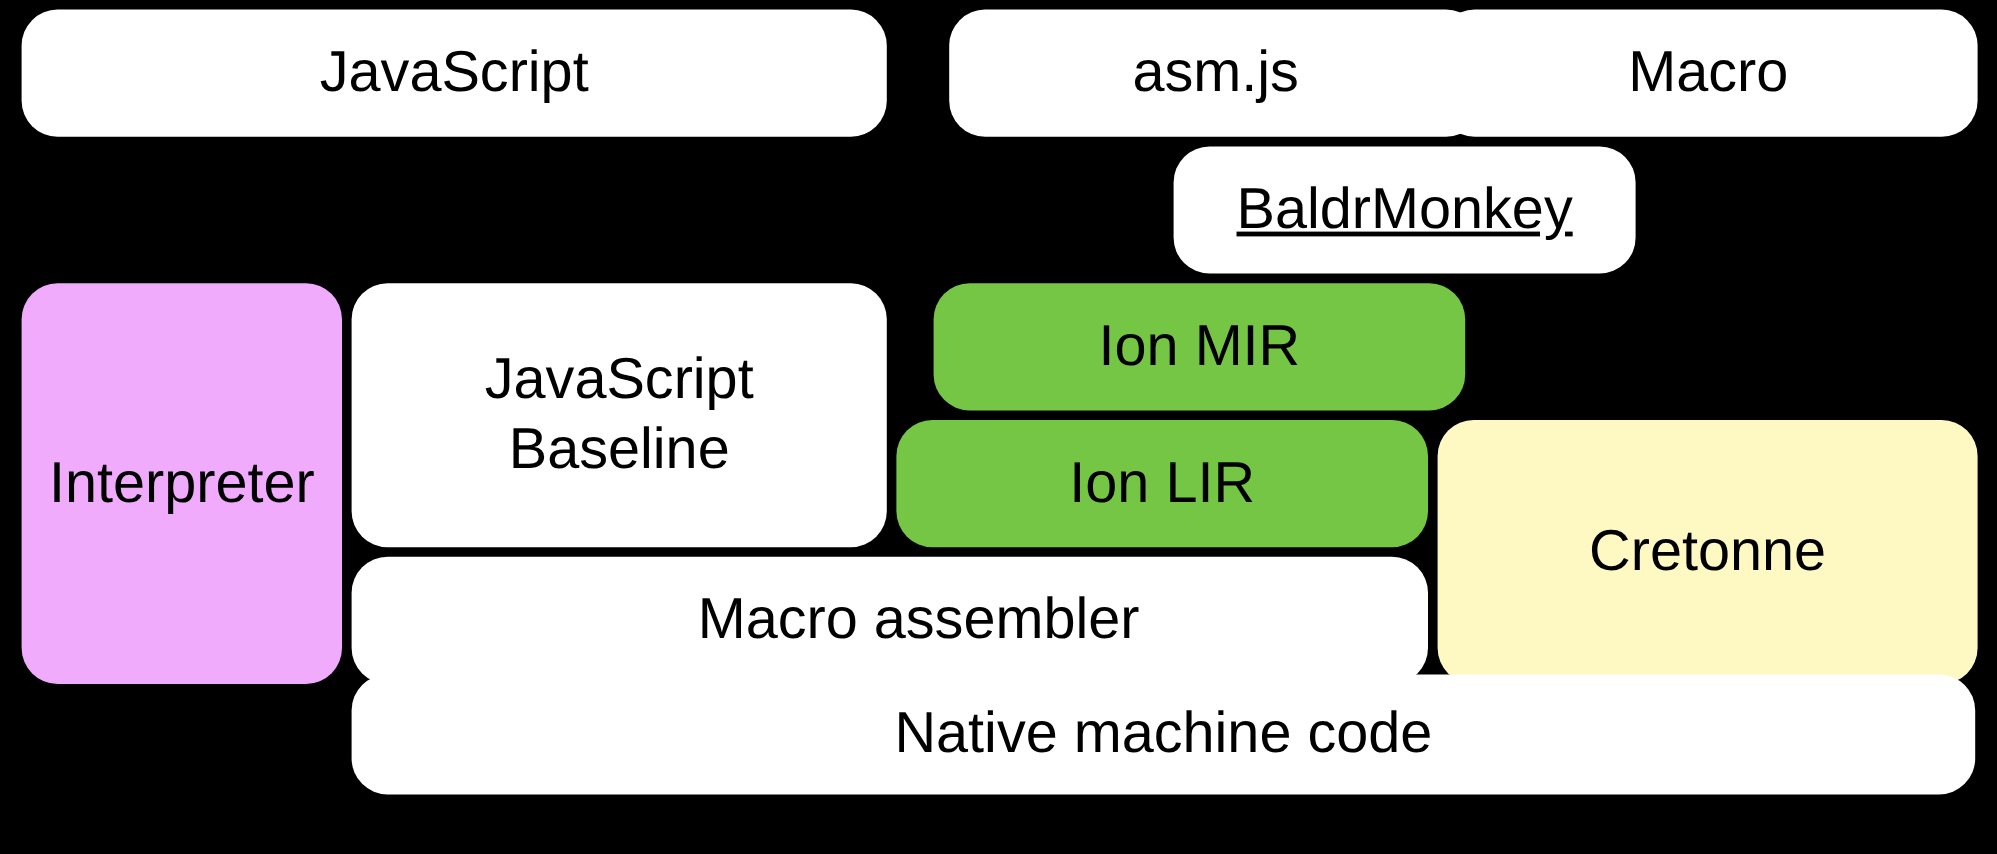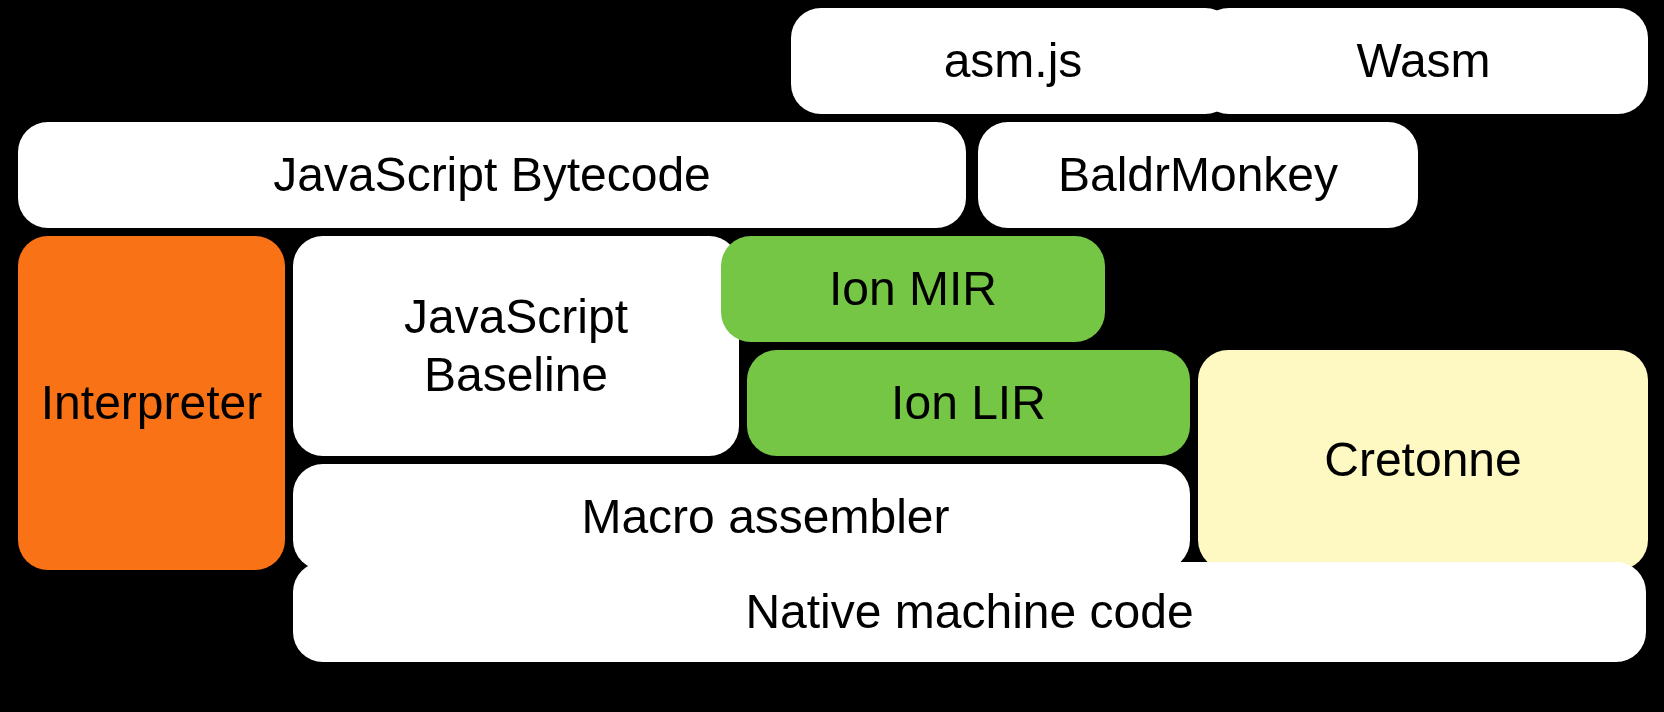--- a/index.html
+++ b/index.html
@@ -21,59 +21,59 @@
     display: flex;
     align-items: center;
     justify-content: center;
     text-align: center;
     color: #000;
     font-size: 48px;
     line-height: 1.2;
     box-sizing: border-box;
   }
   .fill-white { background: #ffffff; }
-  .fill-gray  { background: #f97316; }
+  .fill-gray  { background: #f0abfc; }
   .fill-green { background: #76c646; }
   .fill-pink  { background: #fef9c3; }
 
   
   .box-javascript   { left: 18px;   top: 8px;   width: 721px;  height: 106px; }
   .box-asmjs        { left: 747px;  top: 8px;   width: 444px;  height: 106px; margin-left: 44px; }
   .box-wasm         { left: 1199px; top: 8px;   width: 449px;  height: 106px; }
   
   .box-bytecode     { left: 18px;   top: 122px; width: 948px;  height: 106px; }
-  .box-baldrmonkey  { left: 978px;  top: 122px; width: 440px;  height: 106px; }
+  .box-baldrmonkey  { left: 978px;  top: 122px; width: 385px;  height: 106px; text-decoration: underline; }
   
   .box-interpreter  { left: 18px;   top: 236px; width: 267px;  height: 334px; }
   .box-baseline     { left: 293px;  top: 236px; width: 446px;  height: 220px; padding: 12px 60px; }
-  .box-ion-mir      { left: 721px;  top: 236px; width: 384px;  height: 106px; }
+  .box-ion-mir      { left: 778px;  top: 236px; width: 443px;  height: 106px; }
   .box-ion-lir      { left: 747px;  top: 350px; width: 443px;  height: 106px; }
   .box-cretonne     { left: 1198px; top: 350px; width: 450px;  height: 220px; }
   .box-macro        { left: 293px;  top: 464px; width: 897px;  height: 106px; padding-left: 48px; }
   .box-native       { left: 293px;  top: 562px; width: 1353px; height: 100px; text-align: right; }
 
   .box span { display: inline-block; }
 </style>
 </head>
 <body>
 
 <div class="canvas">
 
+  <div class="box fill-white box-javascript">
+    <span>JavaScript</span>
+  </div>
 
   <div class="box fill-white box-asmjs">
     <span>asm.js</span>
   </div>
 
   <div class="box fill-white box-wasm">
-    <span>Wasm</span>
+    <span>Macro</span>
   </div>
 
-  <div class="box fill-white box-bytecode">
-    <span>JavaScript Bytecode</span>
-  </div>
 
   <div class="box fill-white box-baldrmonkey">
     <span>BaldrMonkey</span>
   </div>
 
   <div class="box fill-gray box-interpreter">
     <span>Interpreter</span>
   </div>
 
   <div class="box fill-white box-baseline">

